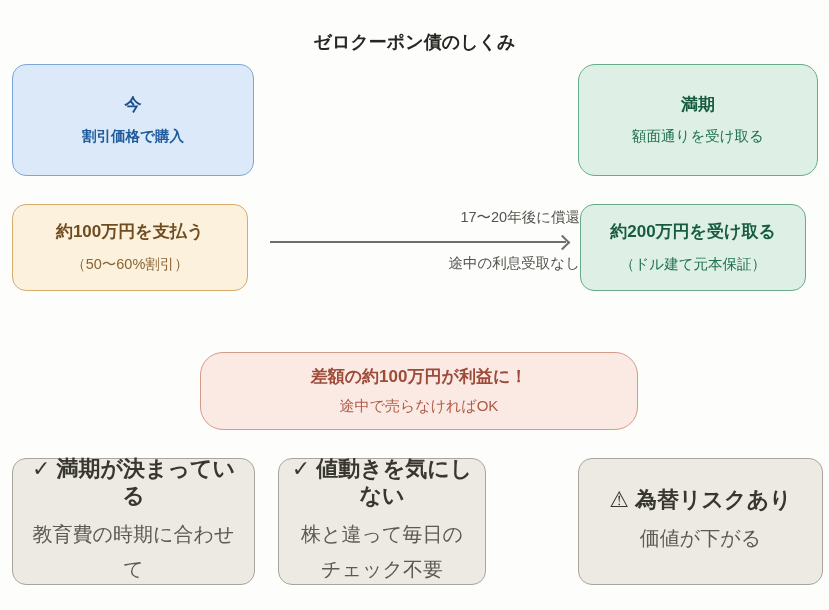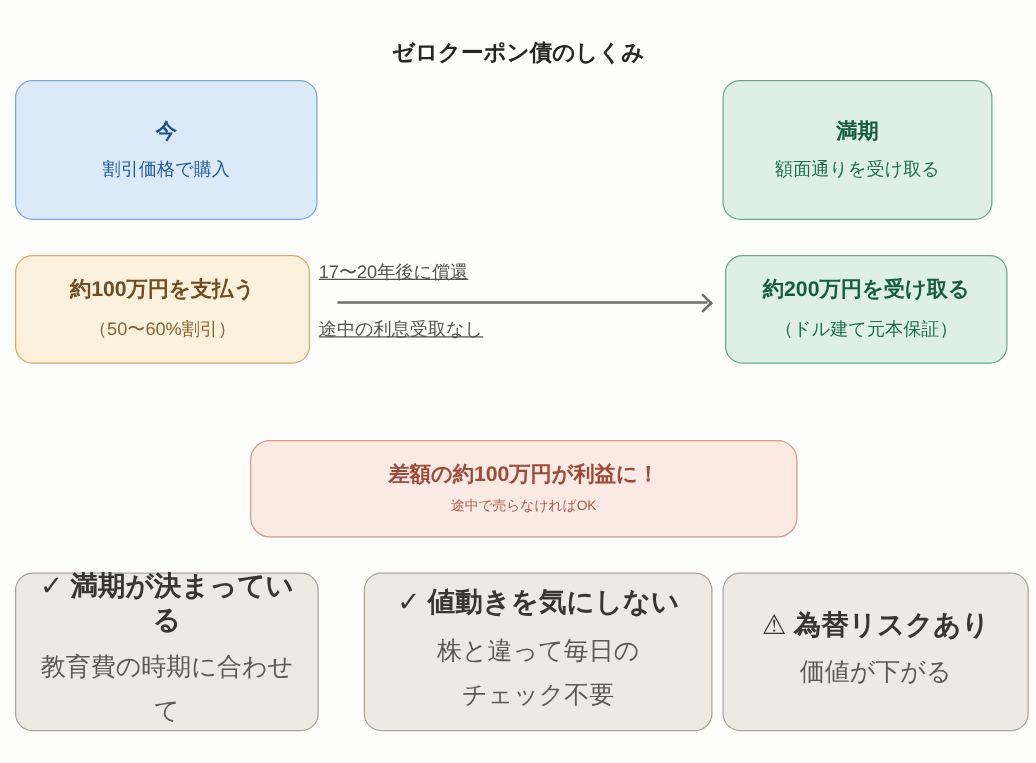--- a/index.html
+++ b/index.html
@@ -33,54 +33,53 @@
     align-items: center;
     justify-content: center;
     text-align: center;
     padding: 8px 10px;
   }
   .box .h { font-size: 17px; font-weight: bold; line-height: 1.2; }
   .box .s { font-size: 14.5px; margin-top: 13px; line-height: 1.2; }
 
   .blue  { background: var(--blue_bg, #dce9f8);  border-color: var(--blue_border, #7ca6d8); }
   .blue .h { color: var(--blue_text, #1c4f8c); }
-  .blue .s { color: var(--blue_sub, #1e5a9e); }
+  .blue .s { color: var(--blue_sub, #1e5a9e); font-weight: bold; }
 
   .green { background: var(--green_bg, #def0e6); border-color: var(--green_border, #66ac89); }
   .green .h { color: var(--green_text, #175c40); }
   .green .s { color: var(--green_sub, #1d6f4c); }
 
   .tan   { background: var(--tan_bg, #fbf1dd);   border-color: var(--tan_border, #d9ab6b); }
   .tan .h { color: var(--tan_text, #6f4d20); }
   .tan .s { color: var(--tan_sub, #8a6434); }
 
   .pink  { background: var(--pink_bg, #fbe9e4);  border-color: var(--pink_border, #d59a8a); border-radius: 16px; }
   .pink .h { color: var(--pink_text, #9d4b38); }
-  .pink .s { color: var(--pink_sub, #ae5a46); margin-top: 9px; font-size: 11px; }
+  .pink .s { color: var(--pink_sub, #ae5a46); margin-top: 9px; font-size: 15px; }
 
   .gray  { background: var(--gray_bg, #edeae4);  border-color: var(--gray_border, #a8a59d); }
   .gray .h { color: var(--gray_text, #37362f); font-size: 22px; }
   .gray .lines { color: var(--gray_sub, #5c5a52); font-size: 20px; margin-top: 8px; line-height: 1.75; }
 
   .pos-now      { left: 12px;  top: 64px;  width: 242px; height: 112px; }
-  .pos-maturity { left: 578px; top: 64px;  width: 216px; height: 112px; }
+  .pos-maturity { left: 578px; top: 64px;  width: 240px; height: 112px; border-radius: 17px; }
   .pos-pay      { left: 12px;  top: 204px; width: 236px; height: 87px; }
   .pos-receive  { left: 580px; top: 204px; width: 226px; height: 87px; }
-  .pos-profit   { left: 200px; top: 352px; width: 438px; height: 78px; }
+  .pos-profit   { left: 200px; top: 352px; width: 438px; height: 78px; border-radius: 23px; }
   .pos-feat-0   { left: 12px;  top: 458px; width: 243px; height: 127px; }
-  .pos-feat-1   { left: 291px; top: 458px; width: 279px; height: 127px; }
+  .pos-feat-1   { left: 278px; top: 458px; width: 208px; height: 127px; }
   .pos-feat-2   { left: 578px; top: 458px; width: 245px; height: 127px; text-align: center; }
 
   .arrow-label {
     position: absolute;
     left: 255px; width: 325px;
-    text-align: left;
+    text-align: right;
     font-size: 14.5px;
     color: var(--arrow_label_text, #54534e);
-    text-decoration: underline;
   }
   .arrow-label.top    { top: 208px; }
   .arrow-label.bottom { top: 254px; }
   .arrow-line {
     position: absolute;
     left: 270px; top: 241px;
     width: 296px; height: 0;
     border-top: 2px solid var(--arrow_color, #6e6e6e);
   }
   .chevron {

